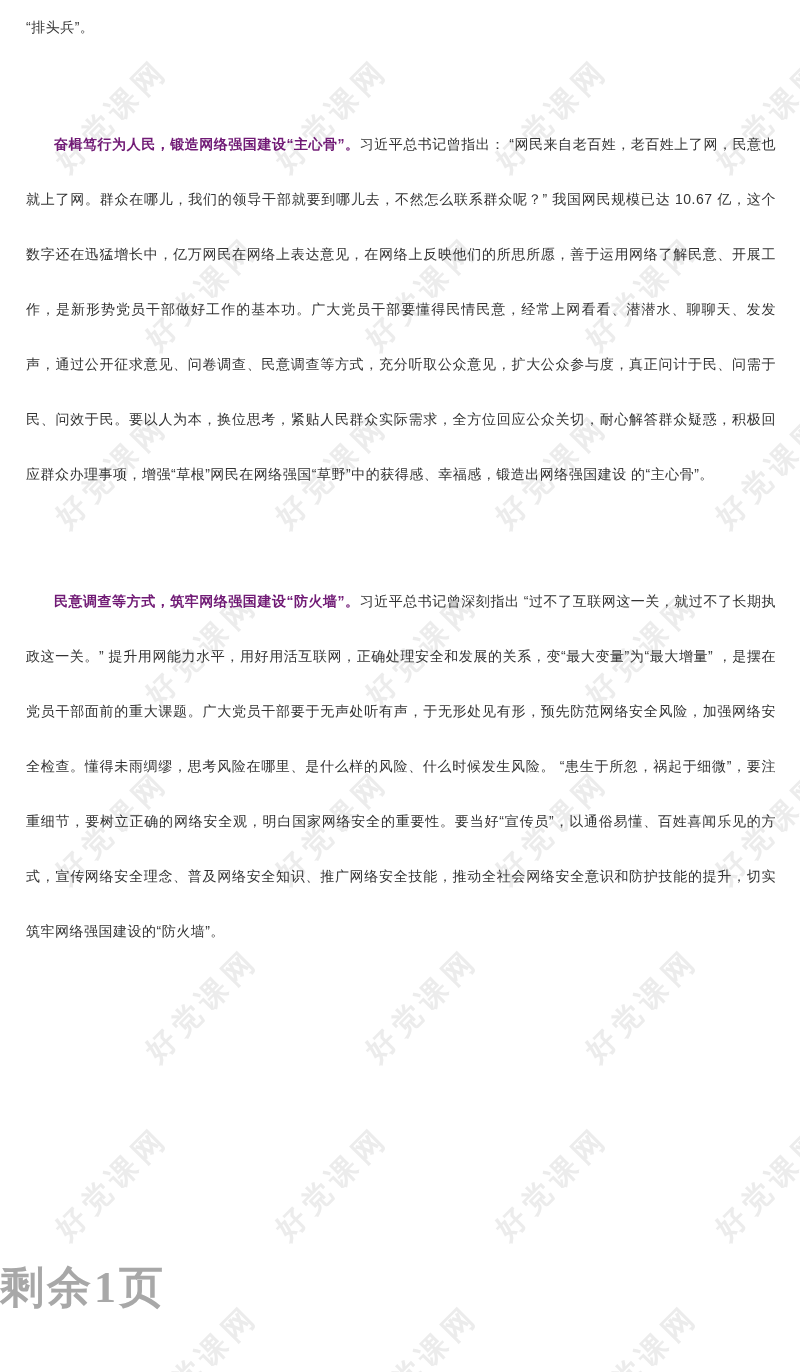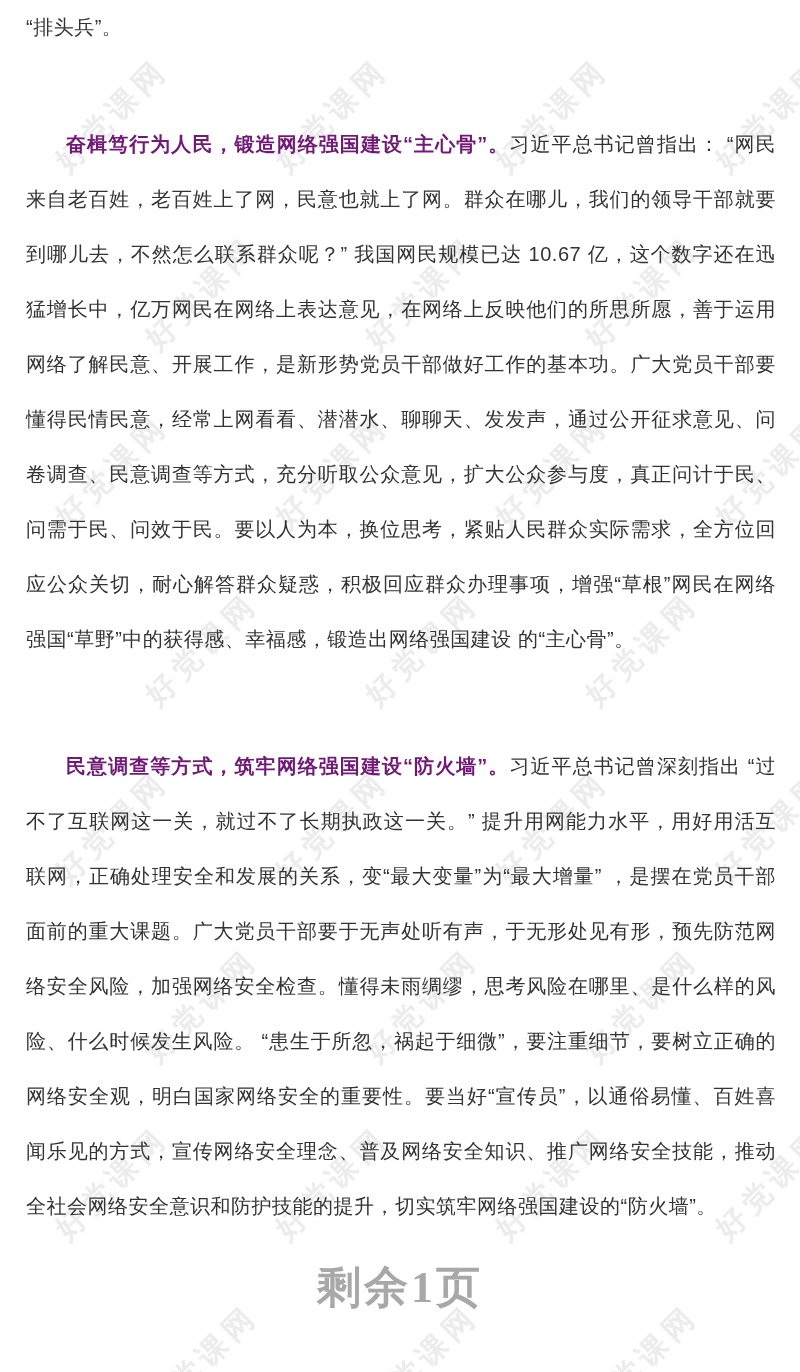--- a/index.html
+++ b/index.html
@@ -27,21 +27,21 @@
     font-size: 30px;
     letter-spacing: 6px;
     white-space: nowrap;
     font-weight: bold;
     user-select: none;
   }
   .content {
     position: relative;
     z-index: 1;
     padding: 0 24px 0 26px;
-    font-size: 20px;
+    font-size: 14px;
     line-height: 55px;
     letter-spacing: 0.5px;
     color: #333333;
     text-align: justify;
   }
   .cont-line {
     margin: 0;
     text-indent: 0;
   }
   .para {
@@ -63,20 +63,21 @@
     display: flex;
     justify-content: center;
     align-items: baseline;
     gap: 58px;
     font-family: "Liberation Serif", "DejaVu Serif", serif;
     font-size: 44px;
     font-weight: bold;
     letter-spacing: 3px;
     color: #a8a8a8;
     white-space: nowrap;
+    flex-direction: column;
   }
 </style>
 </head>
 <body>
 
 <div class="page">
 
   <div class="watermark-layer">
       <div class="wm" style="left: 40px; top: 95px; color: rgb(236, 236, 236);">好党课网</div>
       <div class="wm" style="left: 260px; top: 95px; color: rgb(236, 236, 236);">好党课网</div>

